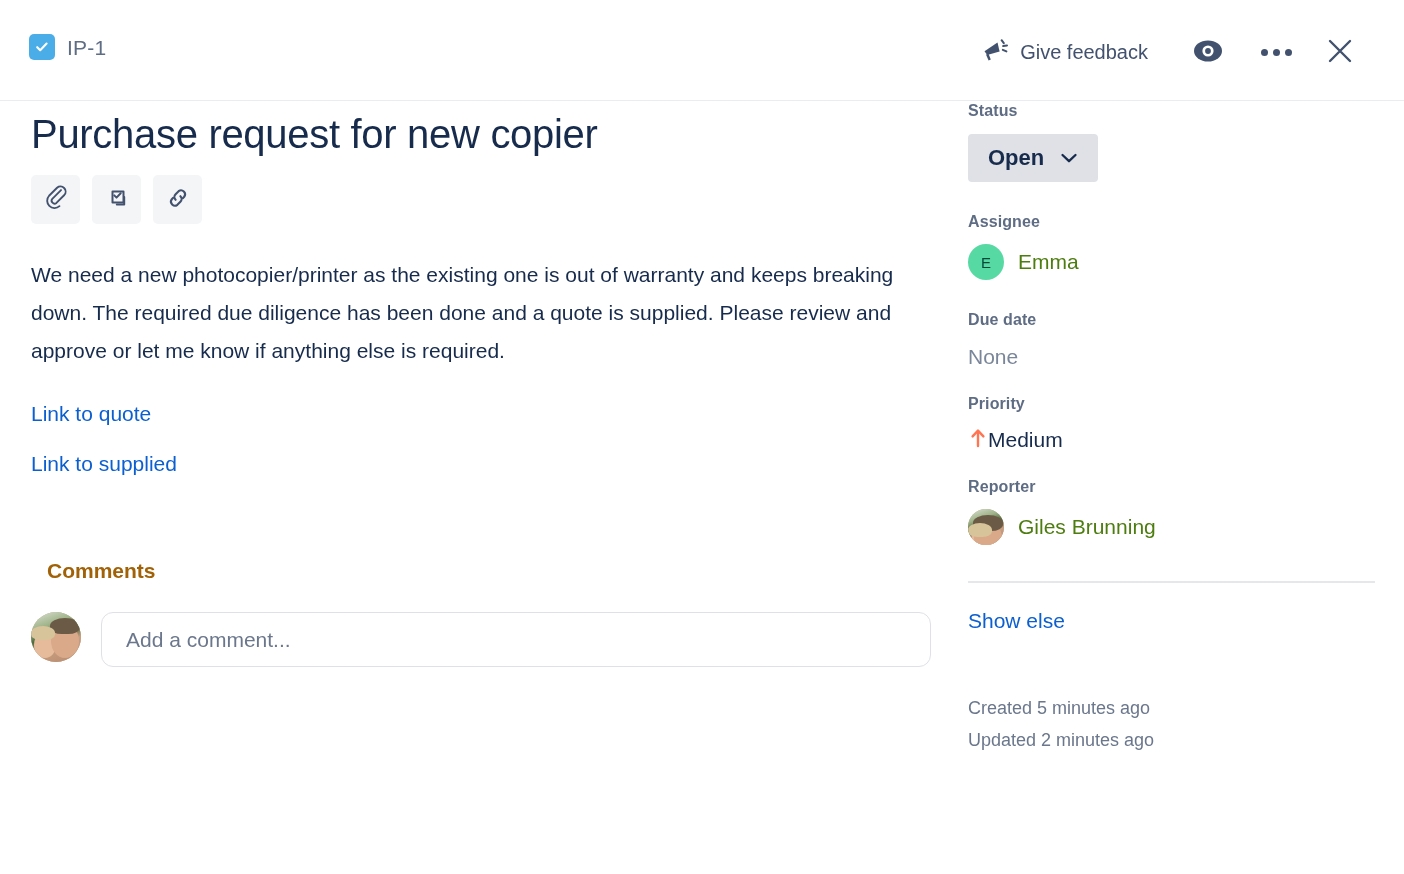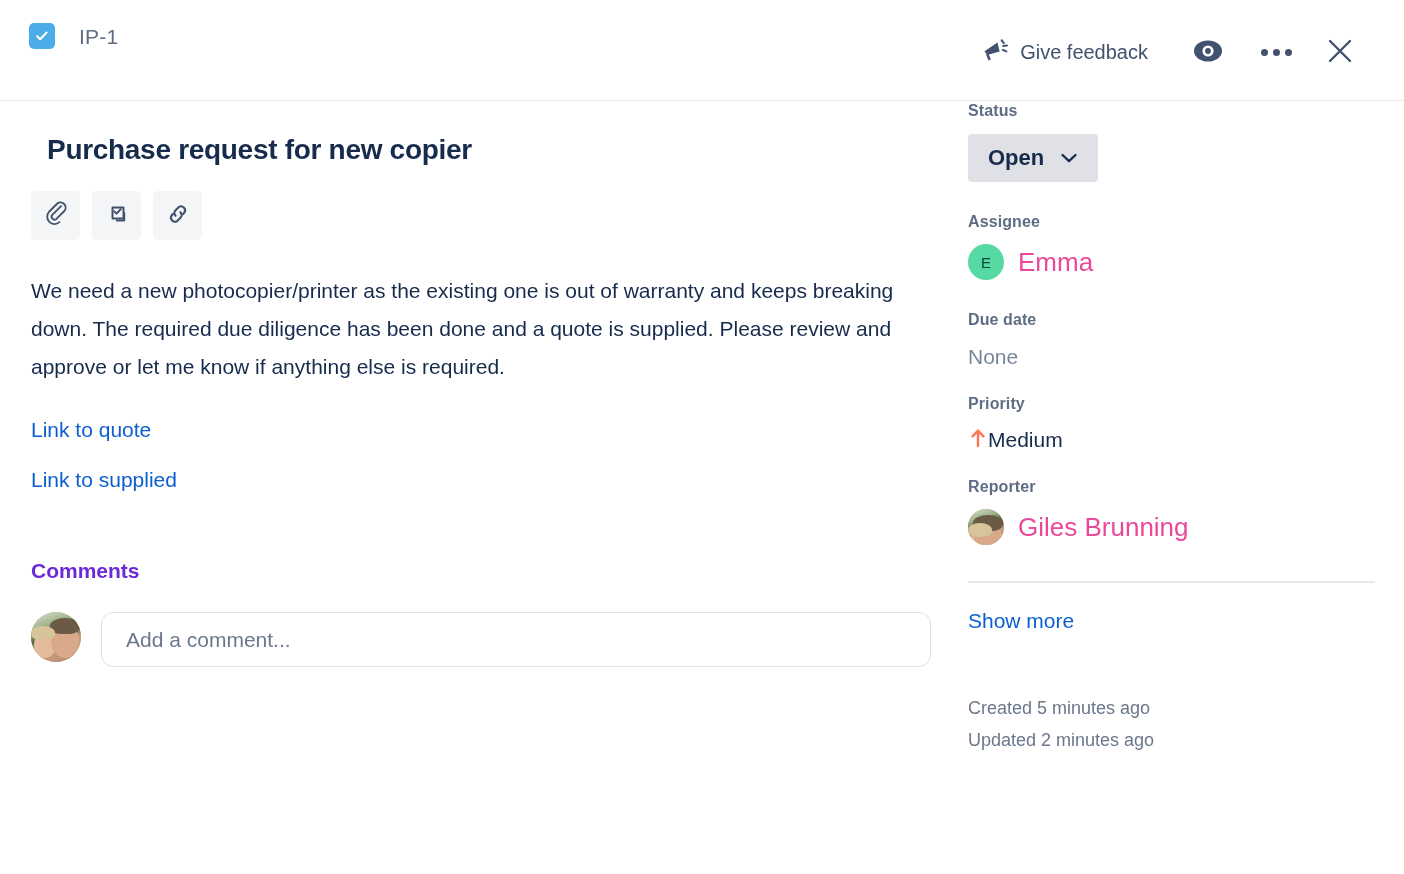--- a/index.html
+++ b/index.html
@@ -11,21 +11,21 @@
     -webkit-font-smoothing: antialiased;
   }
 
   .app { position: relative; width: 1404px; height: 874px; background: #fff; overflow: hidden; }
 
   
   .header {
     position: absolute; left: 0; top: 0; width: 1404px; height: 101px;
     border-bottom: 1px solid #ebecf0; background: #fff;
   }
-  .hdr-left { position: absolute; left: 29px; top: 23px; display: flex; align-items: center; gap: 24px; }
+  .hdr-left { position: absolute; left: 29px; top: 34px; display: flex; align-items: center; gap: 12px; }
   .task-icon {
     width: 26px; height: 26px; border-radius: 5px; background: #4bade8;
     display: flex; align-items: center; justify-content: center; flex: none;
   }
   .task-icon svg { display: block; }
   .issue-key {
     font-size: 21px; color: #5e6c84; letter-spacing: .2px; line-height: 1;
     font-weight: 400; white-space: nowrap;
   }
 
@@ -42,22 +42,22 @@
   }
   .icon-btn.watch { margin-left: 32px; }
   .icon-btn.more  { margin-left: 24px; }
   .icon-btn.close { margin-left: 20px; }
   .dots { display: flex; gap: 5px; align-items: center; }
   .dots i { width: 7px; height: 7px; border-radius: 50%; background: #42526e; display: block; }
 
   
   .main { position: absolute; left: 31px; top: 101px; width: 900px; }
   .issue-title {
-    margin: 16px; padding-top: 14px;
-    font-size: 28px; line-height: 38px; font-weight: 700;
+    margin: 0; padding-top: 14px;
+    font-size: 40px; line-height: 38px; font-weight: 400;
     color: #172b4d; letter-spacing: -.3px;
   }
   .action-row { display: flex; gap: 12px; margin-top: 22px; }
   .action-btn {
     width: 49px; height: 49px; border-radius: 5px; background: #f4f5f7;
     border: none; cursor: pointer; display: flex; align-items: center;
     justify-content: center; color: #42526e; padding: 0;
   }
 
   .description { margin-top: 32px; }
@@ -65,22 +65,22 @@
     margin: 0; font-size: 21px; line-height: 38px; color: #172b4d; font-weight: 400;
     max-width: 880px;
   }
   .doc-link {
     display: block; margin-top: 22px; font-size: 21px; line-height: 28px;
     color: #0b5fd1; text-decoration: none; cursor: pointer; width: fit-content;
   }
   .doc-link:first-of-type { margin-top: 30px; text-align: right; }
 
   .comments-heading {
-    margin: 0; padding-top: 64px;
-    font-size: 21px; line-height: 26px; font-weight: 700; color: #6d28d9;
+    margin: 16px; padding-top: 64px;
+    font-size: 21px; line-height: 26px; font-weight: 700; color: #a16207;
   }
   .comment-row { display: flex; align-items: flex-start; gap: 20px; margin-top: 28px; }
   .avatar-photo {
     width: 50px; height: 50px; border-radius: 50%; flex: none; overflow: hidden;
     background: #b9a58c; position: relative;
   }
   .avatar-photo .sky   { position: absolute; inset: 0; background: linear-gradient(160deg,#dfe4d8 0%, #9fb389 28%, #4e6b3c 46%, #c79f82 62%, #b98b6d 100%); }
   .avatar-photo .face-r{ position: absolute; right: 2px; top: 12px; width: 28px; height: 34px; border-radius: 50%; background: #d9a98a; }
   .avatar-photo .face-l{ position: absolute; left: 3px; top: 20px; width: 22px; height: 26px; border-radius: 50%; background: #e6bb9b; }
   .avatar-photo .hair  { position: absolute; right: 1px; top: 6px; width: 30px; height: 16px; border-radius: 50% 50% 40% 40%; background: #6b5a46; }
@@ -109,21 +109,21 @@
 
   .spacer-30 { height: 30px; }
   .spacer-24 { height: 24px; }
 
   .person-row { display: flex; align-items: center; gap: 14px; margin-top: 12px; }
   .avatar-initial {
     width: 36px; height: 36px; border-radius: 50%; background: #57d9a3; flex: none;
     display: flex; align-items: center; justify-content: center;
     font-size: 15px; font-weight: 500; color: #00493a;
   }
-  .person-name { font-size: 26px; color: #ec4899; line-height: 26px; }
+  .person-name { font-size: 21px; color: #4d7c0f; line-height: 26px; }
 
   .value-muted { margin-top: 14px; font-size: 21px; color: #7a869a; line-height: 26px; }
 
   .priority-row { display: flex; align-items: center; gap: 0; margin-top: 13px; }
   .priority-name { font-size: 21px; color: #172b4d; line-height: 26px; }
 
   .avatar-photo.sm { width: 36px; height: 36px; }
 
   .divider { height: 2px; background: #e6e7eb; margin-top: 36px; width: 407px; }
 
@@ -307,21 +307,21 @@
             <span class="face-r"></span>
           <span class="hair"></span>
             <span class="hair2"></span>
         </span>
         <span class="person-name">Giles Brunning</span>
       </div>
     </div>
 
     <div class="divider"></div>
 
-    <a class="show-more">Show more</a>
+    <a class="show-more">Show else</a>
 
     <div class="timestamps">
       <div>Created 5 minutes ago</div>
       <div>Updated 2 minutes ago</div>
     </div>
 
   </div>
 
 </div>
 

